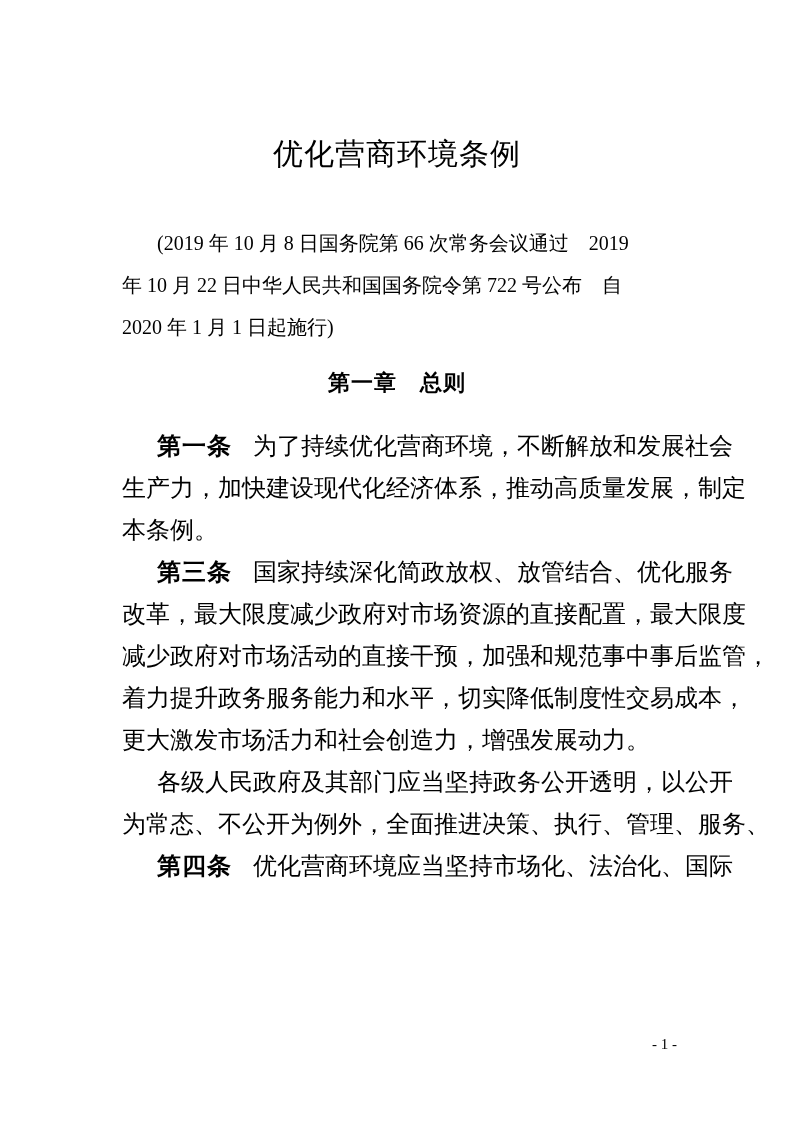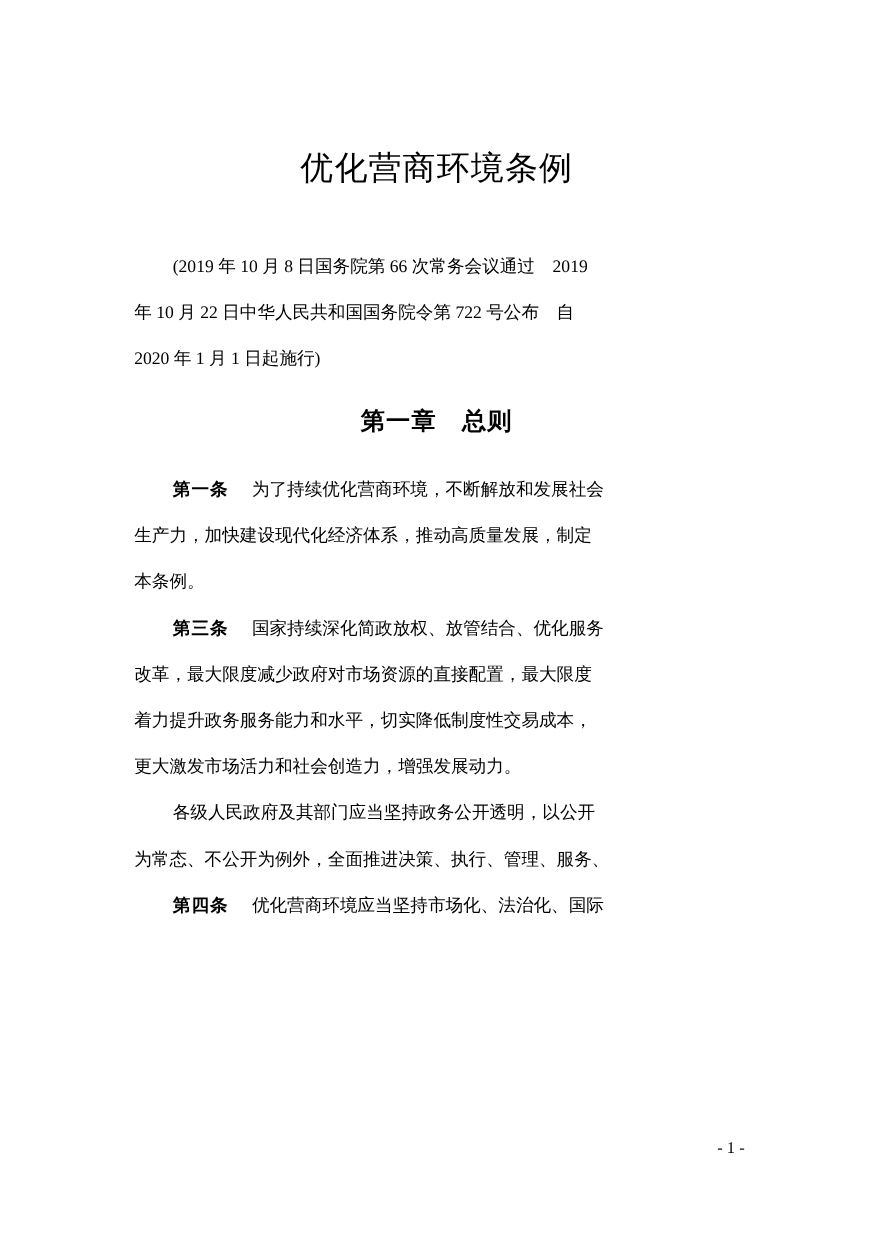--- a/index.html
+++ b/index.html
@@ -24,36 +24,36 @@
     margin: 0;
     font-size: 30px;
     line-height: 44px;
     font-weight: 400;
     text-align: center;
     letter-spacing: 1px;
     font-family: "Liberation Serif", "DejaVu Serif", serif;
   }
   .preamble {
     margin-top: 46px;
-    font-size: 16px;
+    font-size: 20px;
     line-height: 42px;
     font-style: normal;
   }
   .chapter-heading {
     margin: 14px 0 0 0;
     font-size: 22px;
     line-height: 42px;
     font-weight: 700;
     text-align: center;
     font-family: "Liberation Sans", "DejaVu Sans", sans-serif;
     letter-spacing: 1px;
   }
   .doc-body {
     margin-top: 21px;
-    font-size: 16px;
+    font-size: 24px;
     line-height: 42px;
   }
   .line {
     white-space: nowrap;
     text-align: left;
   }
   .line.first {
     text-indent: 35px;
   }
   .article-label {
@@ -89,20 +89,21 @@
       <div class="para">
         <div class="line first"><span class="article-label">第一条</span>为了持续优化营商环境，不断解放和发展社会</div>
         <div class="line">生产力，加快建设现代化经济体系，推动高质量发展，制定</div>
         <div class="line">本条例。</div>
       </div>
       <div class="para">
       </div>
       <div class="para">
         <div class="line first"><span class="article-label">第三条</span>国家持续深化简政放权、放管结合、优化服务</div>
         <div class="line">改革，最大限度减少政府对市场资源的直接配置，最大限度</div>
+        <div class="line">减少政府对市场活动的直接干预，加强和规范事中事后监管，</div>
         <div class="line">着力提升政务服务能力和水平，切实降低制度性交易成本，</div>
         <div class="line">更大激发市场活力和社会创造力，增强发展动力。</div>
       </div>
       <div class="para">
         <div class="line first">各级人民政府及其部门应当坚持政务公开透明，以公开</div>
         <div class="line">为常态、不公开为例外，全面推进决策、执行、管理、服务、</div>
       </div>
       <div class="para">
         <div class="line first"><span class="article-label">第四条</span>优化营商环境应当坚持市场化、法治化、国际</div>
       </div>

